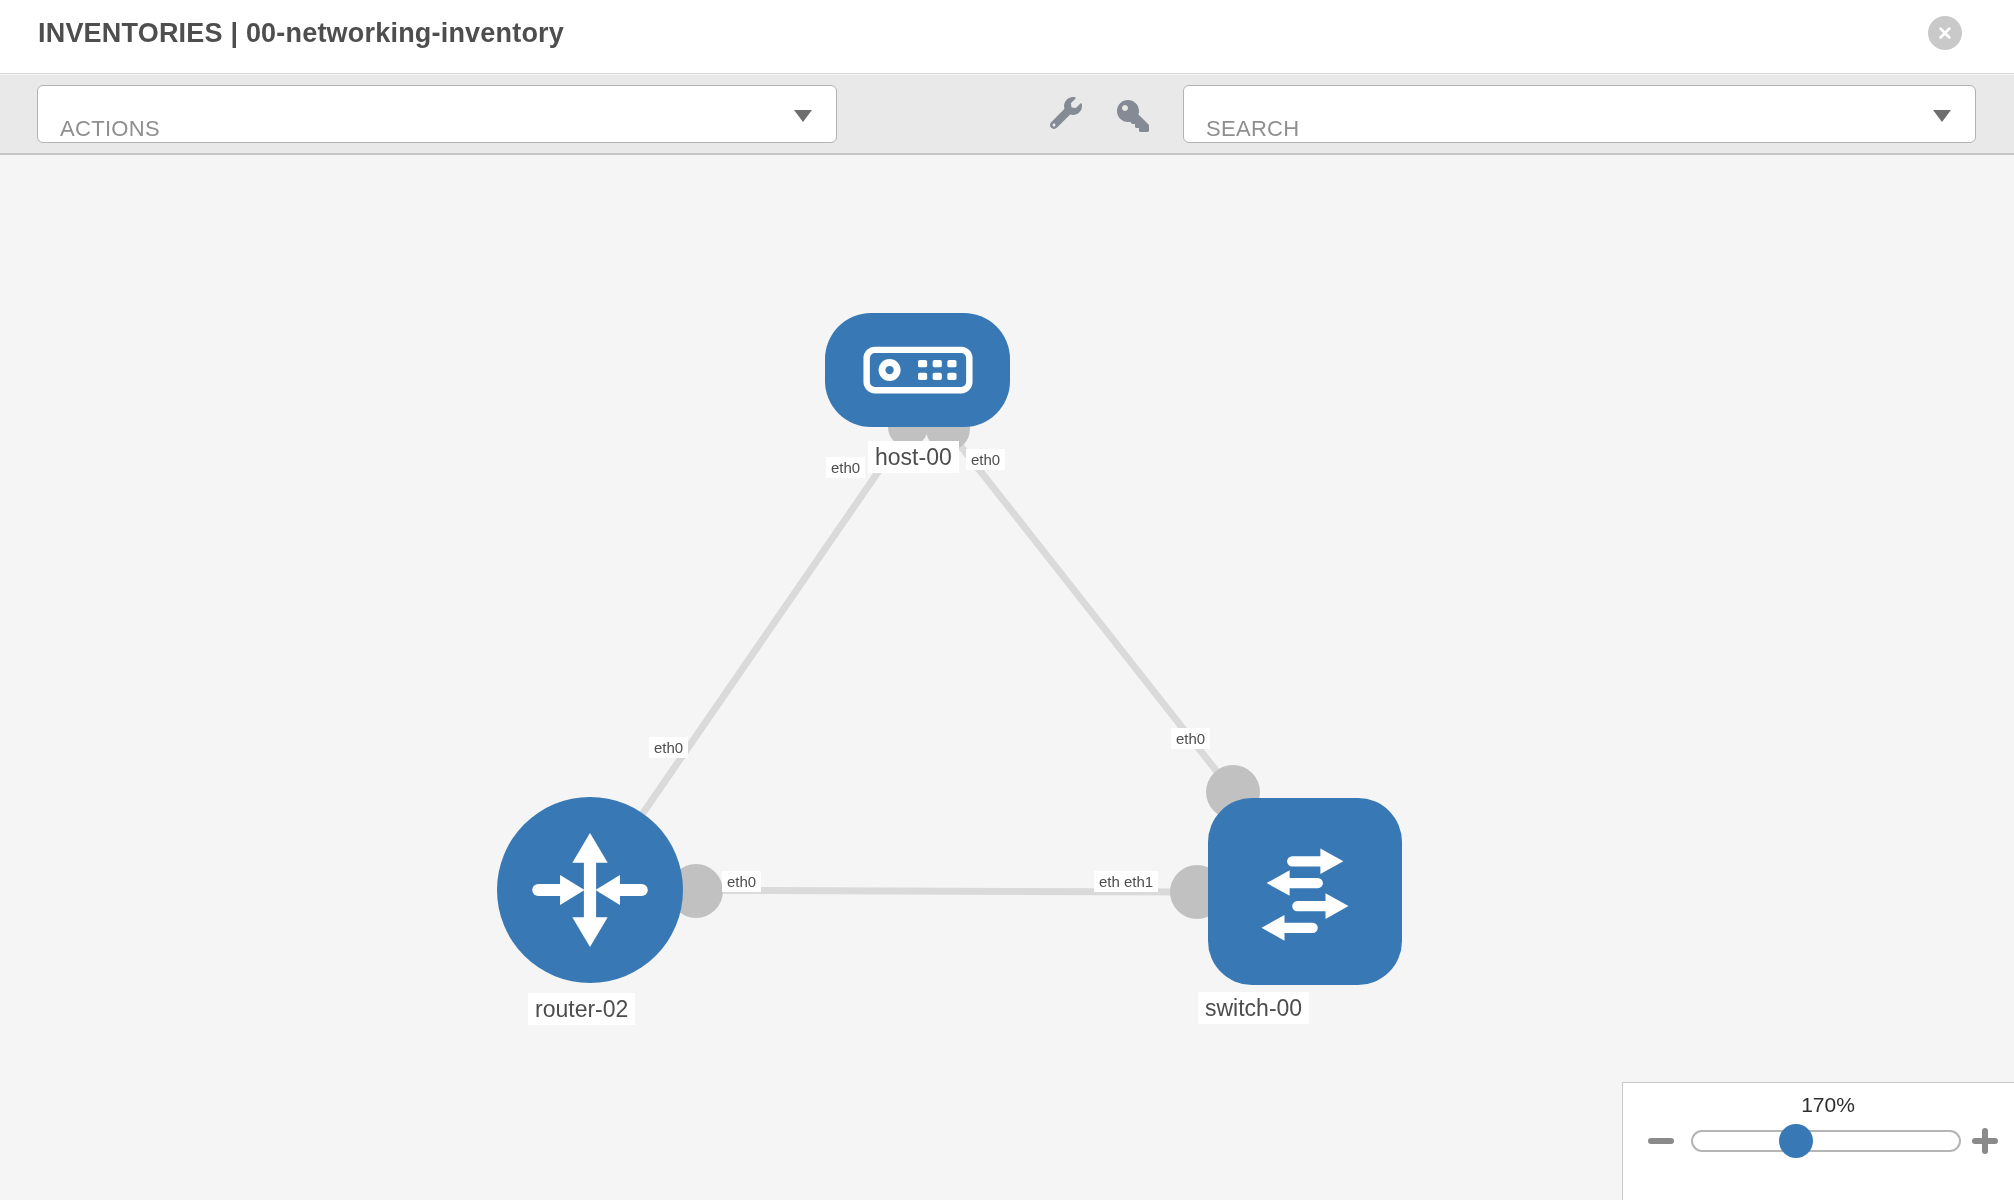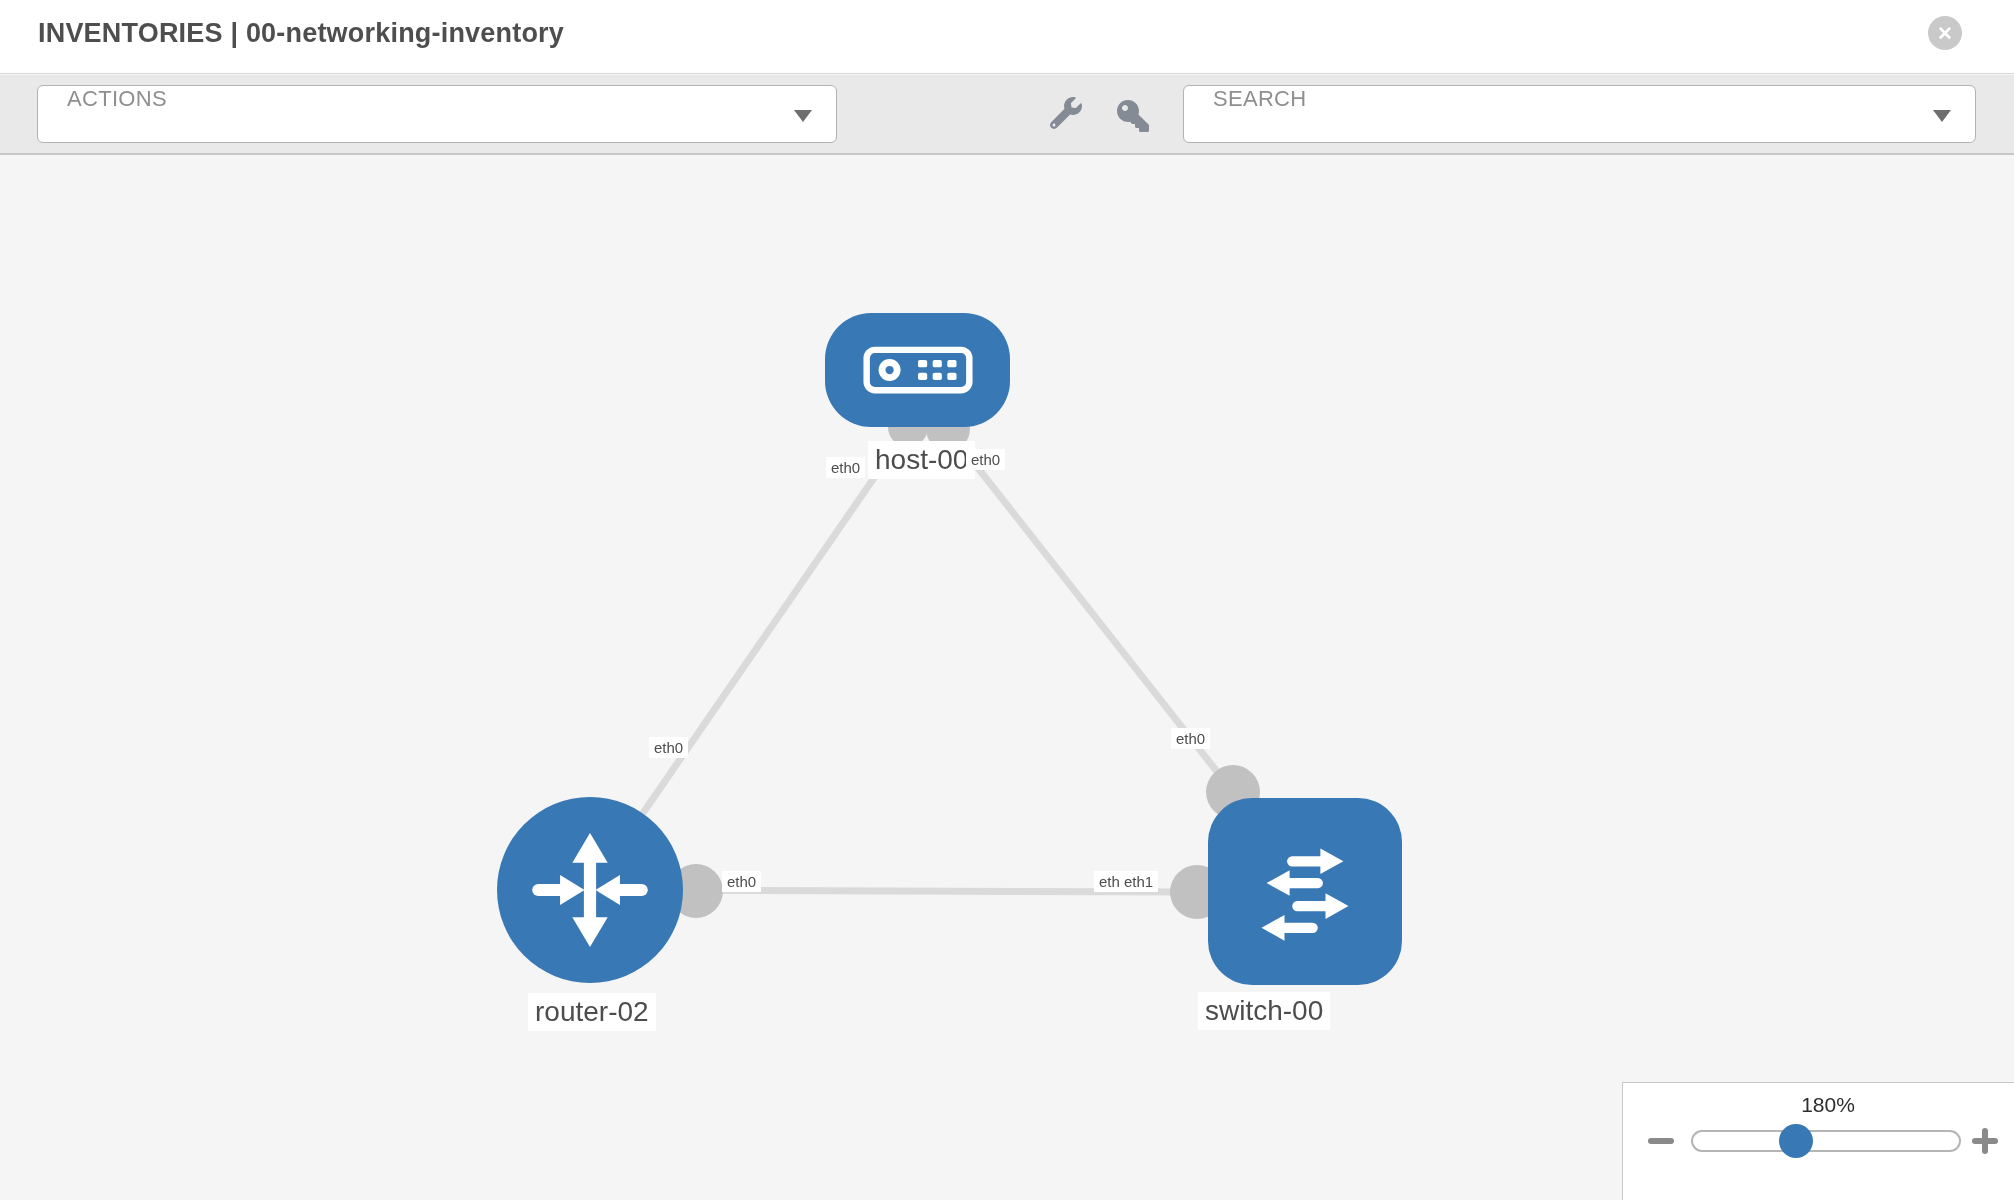--- a/index.html
+++ b/index.html
@@ -14,21 +14,21 @@
   .close-btn { position:absolute; left:1928px; top:16px; width:34px; height:34px;
                border-radius:50%; background:#c9c9c9; color:#ffffff; cursor:pointer;
                display:flex; align-items:center; justify-content:center;
                font-size:19px; font-weight:700; }
 
   
   .toolbar { position:absolute; left:0; top:75px; width:2014px; height:80px;
              background:#e9e9e9; border-bottom:2px solid #c6c6c6; z-index:20; }
   .dropdown { position:absolute; top:10px; height:58px; background:#ffffff;
               border:1px solid #b3b3b3; border-radius:6px; cursor:pointer;
-              display:flex; align-items:flex-start;padding-left:7px; }
+              display:flex; align-items:flex-end; }
   .dd-actions { left:37px;  width:800px; }
   .dd-search  { left:1183px; width:793px; }
   .dd-label { margin-left:22px; font-size:22px; color:#8f8f8f; letter-spacing:.3px; }
   .dd-caret { position:absolute; right:24px; top:24px; width:0; height:0;
               border-left:9px solid transparent; border-right:9px solid transparent;
               border-top:12px solid #6e6e6e; }
   .tool-icon { position:absolute; width:32px; height:32px; cursor:pointer; }
   .tool-icon svg { width:100%; height:100%; fill:#858b94; }
   .icon-wrench { left:1050px; top:97px; }
   .icon-key    { left:1117px; top:100px; transform:scaleX(-1); }
@@ -42,21 +42,21 @@
 
   .node { position:absolute; background:#3878b4; cursor:pointer; z-index:3;
           display:flex; align-items:center; justify-content:center; }
   .node svg { display:block; }
   .node-host   { left:825px; top:156px; width:185px; height:114px; border-radius:46px; }
   .node-router { left:497px; top:640px; width:186px; height:186px; border-radius:50%; }
   .node-switch { left:1208px; top:641px; width:194px; height:187px; border-radius:44px; }
 
   .chip { position:absolute; background:#ffffff; color:#4d4d4d; z-index:4;
           white-space:nowrap; line-height:1.15; }
-  .chip-node { font-size:28px; padding:3px 7px; }
+  .chip-node { font-size:23px; padding:3px 7px; }
   .chip-if   { font-size:15px; padding:2px 5px; }
 
   .lbl-host    { left:868px;  top:284px; }
   .lbl-router  { left:528px;  top:836px; }
   .lbl-switch  { left:1198px; top:835px; }
   .if-host-l   { left:826px;  top:300px; }
   .if-host-r   { left:966px;  top:292px; }
   .if-router-t { left:649px;  top:580px; }
   .if-router-r { left:722px;  top:714px; }
   .if-sw-back  { left:1094px; top:714px; }
@@ -183,20 +183,20 @@
 
   <div class="chip chip-if if-host-l">eth0</div>
   <div class="chip chip-if if-host-r">eth0</div>
   <div class="chip chip-if if-router-t">eth0</div>
   <div class="chip chip-if if-router-r">eth0</div>
   <div class="chip chip-if if-sw-back">eth1</div>
   <div class="chip chip-if if-sw-front">eth1</div>
   <div class="chip chip-if if-switch-t">eth0</div>
 
   <div class="zoom-panel">
-    <div class="zoom-level">180%</div>
+    <div class="zoom-level">170%</div>
     <div class="zoom-minus"></div>
     <div class="zoom-track"></div>
     <div class="zoom-thumb"></div>
     <div class="zoom-plus"></div>
   </div>
 
 </div>
 
 </body></html>

